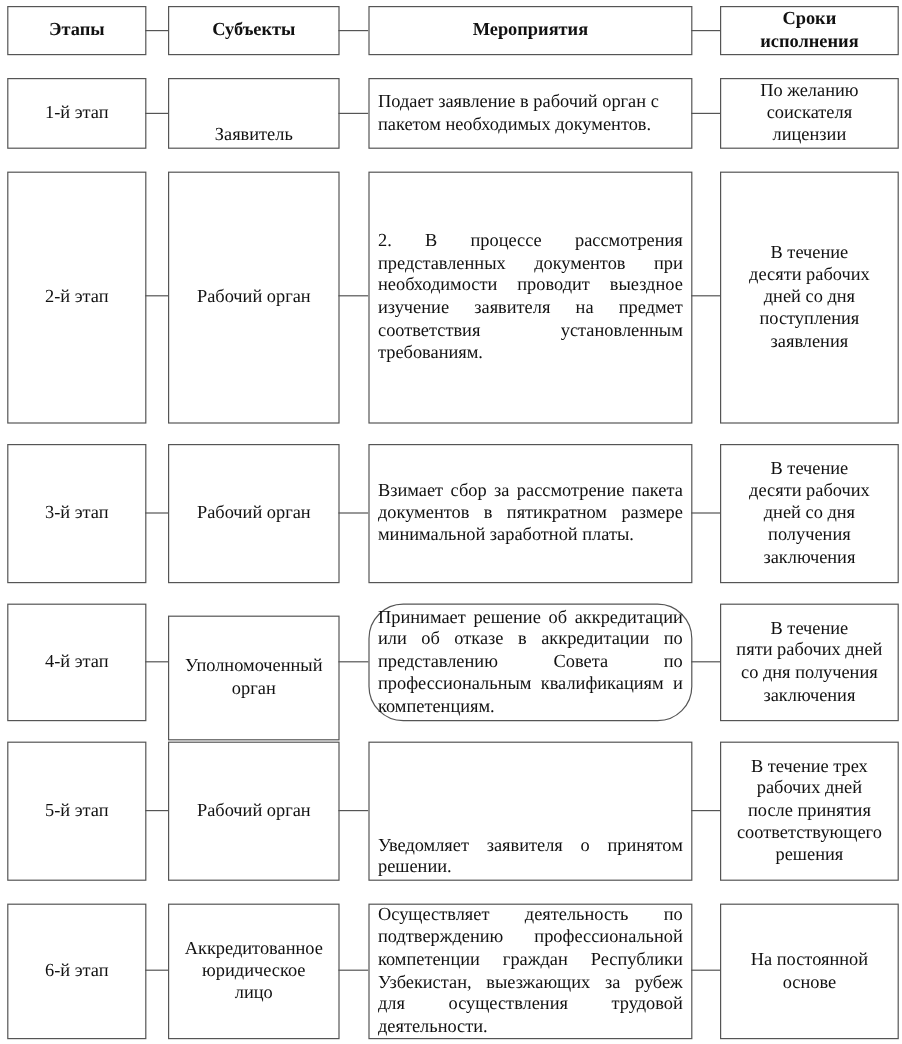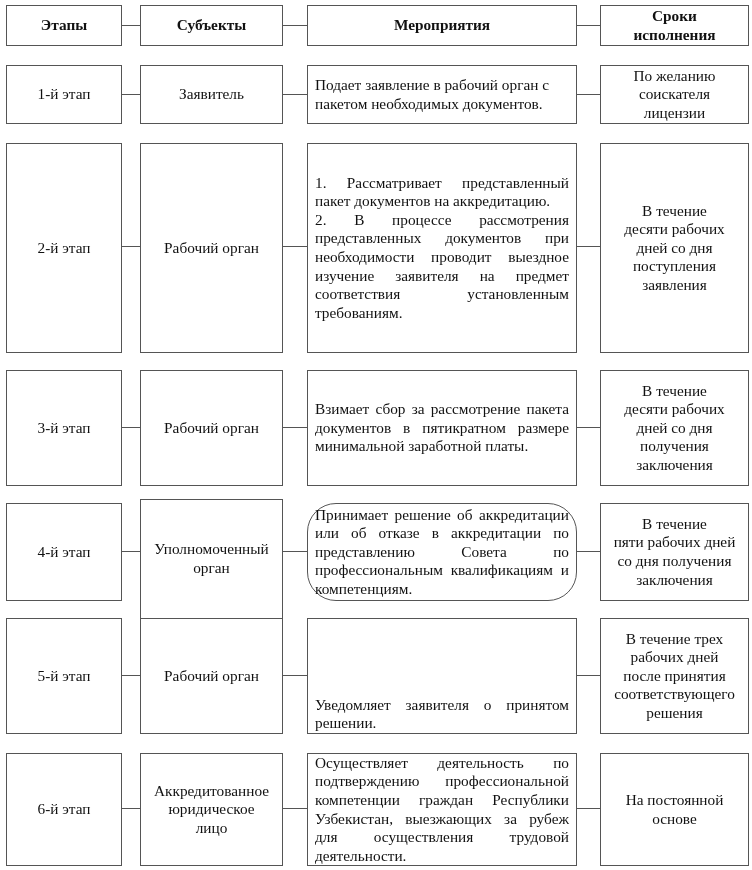--- a/index.html
+++ b/index.html
@@ -37,21 +37,21 @@
   <div class="txt">
     <div>Сроки</div>
     <div>исполнения</div>
   </div>
 </div>
 
 <div class="box center c1" style="top:65px;height:59px;">
   <div class="txt">1-й этап</div>
 </div>
 <div class="conn" style="left:121px;width:19px;top:94px;"></div>
-<div class="box center c2" style="top:65px;height:59px;">
+<div class="box center c2" style="top:65px;height:59px;align-items:flex-end;">
   <div class="txt">
       <div>Заявитель</div>
     </div>
 </div>
 <div class="conn" style="left:282px;width:25px;top:94px;"></div>
 <div class="box just c3" style="top:65px;height:59px;">
   <div class="txt">
       <p style="text-align:left;">Подает заявление в рабочий орган с пакетом необходимых документов.</p>
     </div>
 </div>
@@ -69,21 +69,20 @@
 </div>
 <div class="conn" style="left:121px;width:19px;top:246px;"></div>
 <div class="box center c2" style="top:143px;height:210px;">
   <div class="txt">
       <div>Рабочий орган</div>
     </div>
 </div>
 <div class="conn" style="left:282px;width:25px;top:246px;"></div>
 <div class="box just c3" style="top:143px;height:210px;">
   <div class="txt">
-    <p>1. Рассматривает представленный пакет документов на аккредитацию.</p>
     <p>2. В процессе рассмотрения представленных документов при необходимости проводит выездное изучение заявителя на предмет соответствия установленным требованиям.</p>
   </div>
 </div>
 <div class="conn" style="left:576px;width:24px;top:246px;"></div>
 <div class="box center c4" style="top:143px;height:210px;">
   <div class="txt">
     <div>В течение</div>
     <div>десяти рабочих</div>
     <div>дней со дня</div>
     <div>поступления</div>
@@ -114,21 +113,21 @@
     <div>дней со дня</div>
     <div>получения</div>
     <div>заключения</div>
   </div>
 </div>
 
 <div class="box center c1" style="top:503px;height:98px;">
   <div class="txt">4-й этап</div>
 </div>
 <div class="conn" style="left:121px;width:19px;top:551px;"></div>
-<div class="box center c2" style="top:499px;height:120px;">
+<div class="box center c2" style="top:513px;height:104px;">
   <div class="txt">
     <div>Уполномоченный</div>
     <div>орган</div>
   </div>
 </div>
 <div class="conn" style="left:282px;width:25px;top:551px;"></div>
 <div class="box just c3" style="top:503px;height:98px;border-radius:29px;">
   <div class="txt">
       <p>Принимает решение об аккредитации или об отказе в аккредитации по представлению Совета по профессиональным квалификациям и компетенциям.</p>
     </div>

